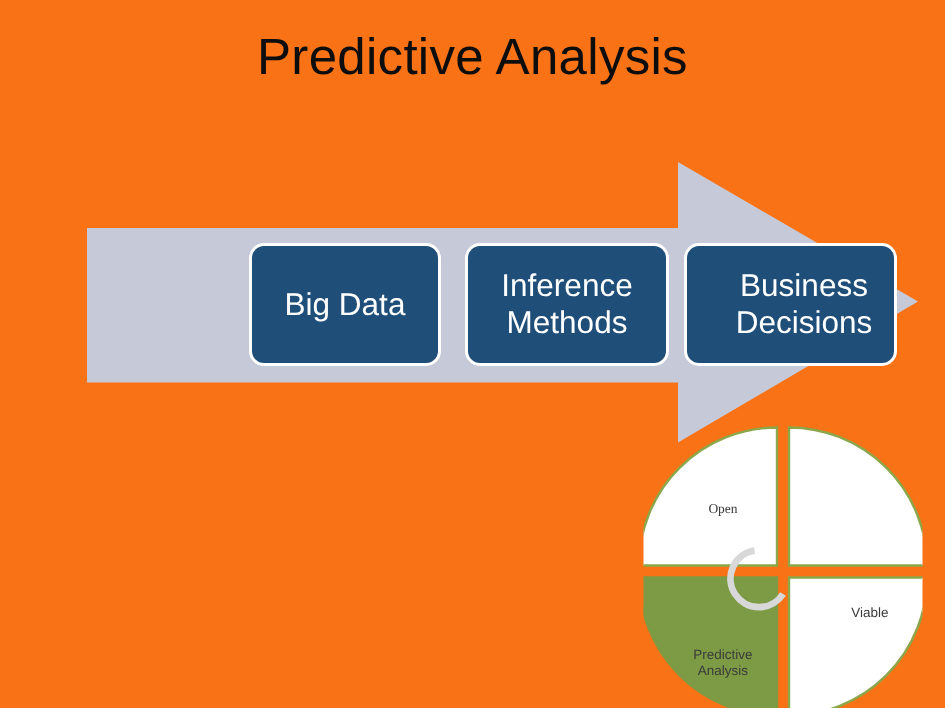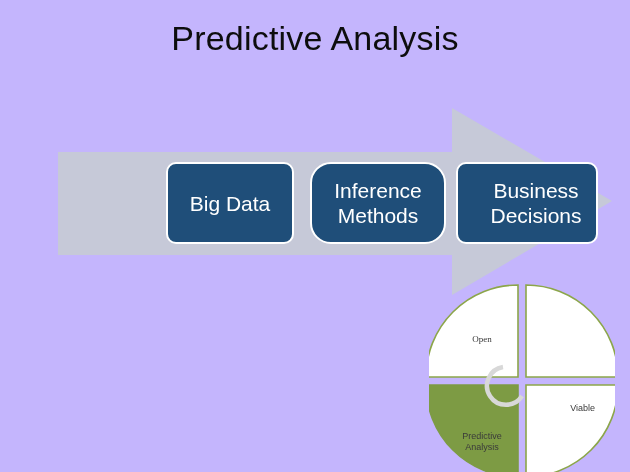--- a/index.html
+++ b/index.html
@@ -9,21 +9,21 @@
     background: #ffffff;
   }
   body {
     font-family: "Liberation Sans", sans-serif;
     -webkit-font-smoothing: antialiased;
   }
   #slide {
     position: relative;
     width: 630px;
     height: 472px;
-    background: #c4b5fd;
+    background: #f97316;
     overflow: hidden;
   }
 
   
   #slide-title {
     position: absolute;
     left: 0;
     top: 17px;
     width: 630px;
     text-align: center;
@@ -62,21 +62,21 @@
     font-size: 21px;
     line-height: 25px;
     padding: 0 6px;
   }
   .stage-box .stage-label {
     display: block;
     width: 100%;
   }
   #stage-0 { left: 18px;  width: 141px; }
   #stage-1 { left: 166px; width: 128px; }
-  #stage-2 { left: 310px; width: 136px; border-radius: 21px; }
+  #stage-2 { left: 310px; width: 136px; }
   #stage-3 { left: 456px; width: 142px; padding-left: 24px; }
 
   
   #quadrant-diagram {
     position: absolute;
     left: 429px;
     top: 281px;
     width: 186px;
     height: 191px;
   }
@@ -89,21 +89,21 @@
     position: absolute;
     text-align: center;
     font-size: 9px;
     line-height: 11px;
     color: #3a3a3a;
     white-space: pre-line;
   }
   #quad-label-0 { left: 22px;  top: 53px;  width: 62px; font-family: Liberation Serif, serif; }
   #quad-label-1 { left: 100px; top: 47px;  width: 76px; }
   #quad-label-2 { left: 20px;  top: 116px; width: 66px; margin-top: 34px; }
-  #quad-label-3 { left: 104px; top: 122px; width: 62px; text-align: right; }
+  #quad-label-3 { left: 120px; top: 122px; width: 62px; }
 </style>
 </head>
 <body>
 
 <div id="slide">
 
   <div id="slide-title">Predictive Analysis</div>
 
   <svg id="process-arrow" viewBox="0 0 630 472" width="630" height="472">
     <polygon points="58,152 452,152 452,108 612,201 452,295 452,255 58,255" fill="#c6c9d8"></polygon>

